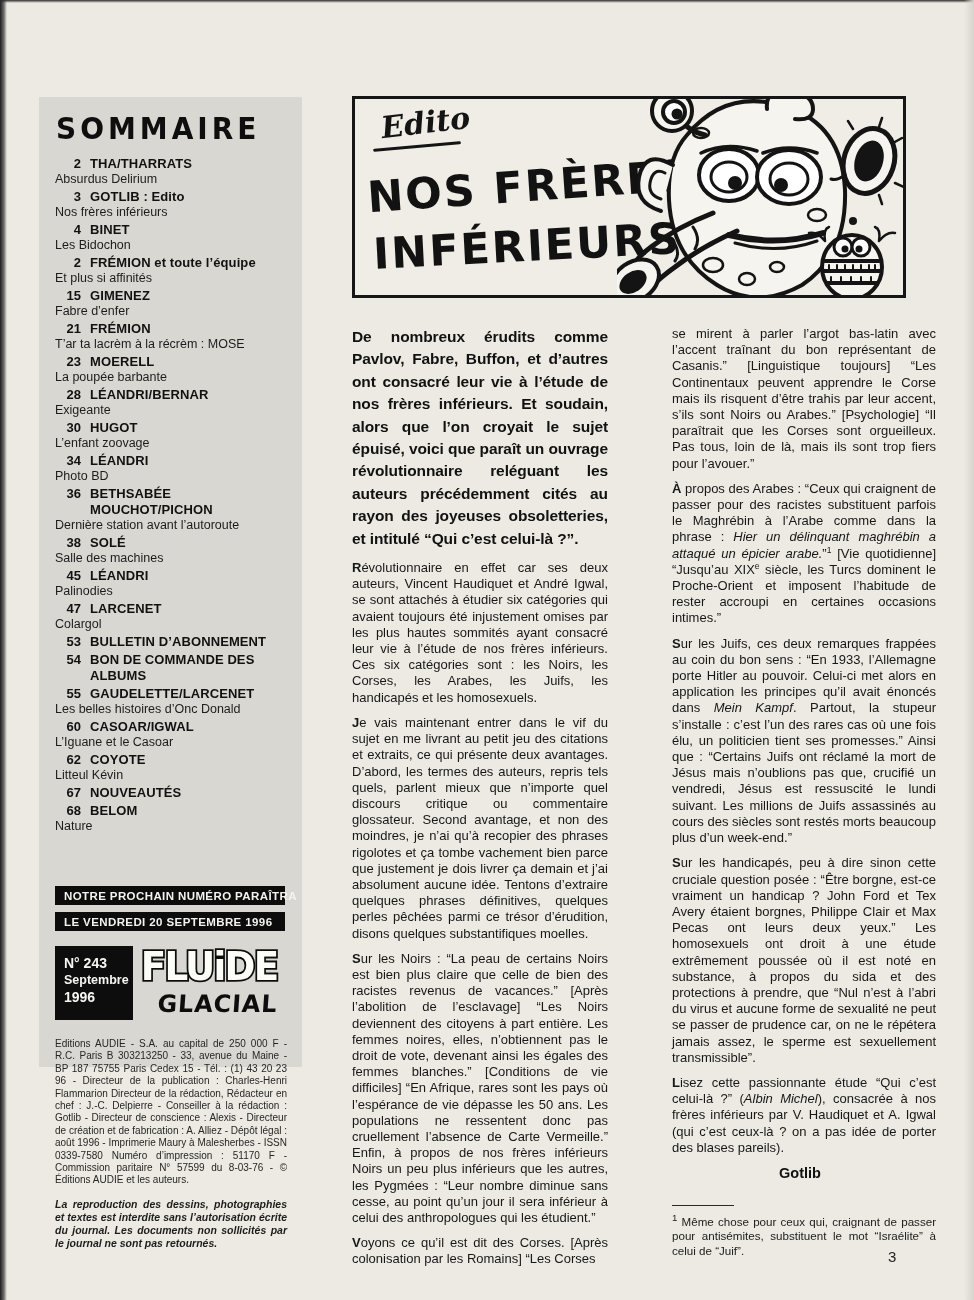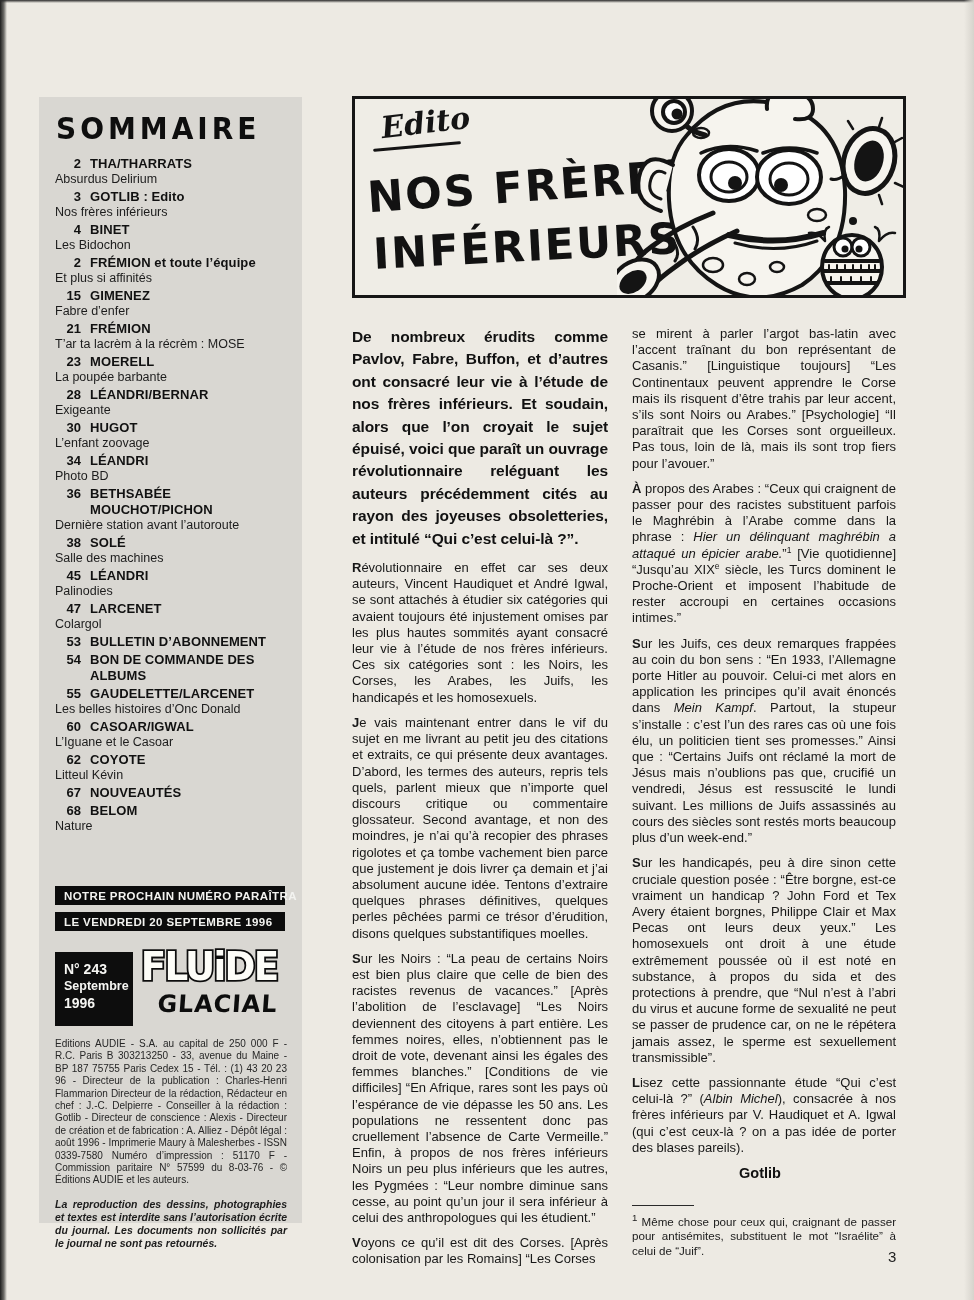--- a/index.html
+++ b/index.html
@@ -6,37 +6,37 @@
   #page{position:relative;width:974px;height:1300px;background:#edeae3;overflow:hidden;
         font-family:"Liberation Sans",sans-serif;color:#1a1a1a;}
   .edge-left{position:absolute;left:0;top:0;width:7px;height:100%;
         background:linear-gradient(90deg,#1e1e1e 0%,#6e6d69 55%,rgba(110,109,105,0) 100%);}
   .edge-top{position:absolute;left:0;top:0;width:100%;height:3px;
         background:linear-gradient(#2c2c2c,rgba(44,44,44,0));}
   .edge-right{position:absolute;right:0;top:0;width:10px;height:100%;
         background:linear-gradient(270deg,#d6d3cc,rgba(214,211,204,0));}
 
   
-  #sidebar{position:absolute;left:39px;top:97px;width:263px;height:1126px;
+  #sidebar{position:absolute;left:39px;top:97px;width:263px;height:970px;
         background:#d9d7d2;box-sizing:border-box;padding:14px 14px 0 16px;}
   .sommaire-title{font-size:28px;font-weight:900;letter-spacing:4px;color:#0e0e0e;
         margin:0 0 12px 1px;transform:scaleY(1.08);transform-origin:left top;
         font-family:"DejaVu Sans","Liberation Sans",sans-serif;}
   .toc{margin-bottom:0;}
   .toc-item{margin-bottom:2px;}
   .toc-line1{display:flex;font-weight:bold;font-size:13px;line-height:16px;color:#111;}
   .toc-num{width:26px;text-align:right;flex:none;}
   .toc-author{margin-left:9px;letter-spacing:0.1px;}
   .toc-sub{font-size:12.5px;line-height:15px;color:#1c1c1c;}
   .toc-sub:empty{display:none;}
   .bar{background:#0c0c0c;color:#f3f3f0;font-weight:bold;font-size:11.5px;
         letter-spacing:0.4px;width:230px;box-sizing:border-box;
         padding:4px 4px 3px 9px;margin:0 0 7px 0;white-space:nowrap;}
   .bar.first{margin-top:52px;}
-  .logo-row{display:flex;margin-top:9px;align-items:flex-end;}
+  .logo-row{display:flex;margin-top:9px;align-items:center;}
   .issue-box{width:78px;height:74px;background:#0d0d0d;color:#f6f6f3;flex:none;
         box-sizing:border-box;padding:9px 4px 0 9px;font-weight:bold;}
   .issue-box div{line-height:17px;font-size:14px;}
   .issue-box .small{font-size:12.5px;}
   .logo-svg{margin-left:6px;margin-top:-6px;}
   .imprint{margin-top:12px;width:232px;font-size:10px;line-height:12.4px;
         text-align:justify;color:#262626;}
   .notice{margin-top:11px;width:232px;font-size:10.5px;line-height:13.2px;
         font-weight:bold;font-style:italic;text-align:justify;color:#1d1d1d;}
 
@@ -49,21 +49,21 @@
         transform:rotate(-5deg);border-radius:2px;}
   .edito-title1{position:absolute;left:12px;top:62px;font-size:43px;letter-spacing:2px;
         transform:rotate(-4deg);color:#121212;font-family:"DejaVu Sans",sans-serif;font-weight:bold;}
   .edito-title2{position:absolute;left:18px;top:122px;font-size:43px;letter-spacing:2px;
         transform:rotate(-3deg);color:#121212;font-family:"DejaVu Sans",sans-serif;font-weight:bold;}
   .cartoon{position:absolute;right:-4px;top:-4px;}
 
   
   .col{position:absolute;top:326px;}
   #col1{left:352px;width:256px;}
-  #col2{left:632px;width:264px;}
+  #col2{left:672px;width:264px;}
   .intro{font-size:15.5px;line-height:22.4px;font-weight:bold;text-align:justify;
         margin:0 0 10px 0;color:#111;letter-spacing:-0.1px;}
   .body-p{font-size:13px;line-height:16.2px;text-align:justify;margin:0 0 9px 0;color:#171717;}
   .lead{font-weight:bold;}
   .body-p sup{font-size:8.5px;line-height:0;}
   .signature{text-align:center;font-weight:bold;font-size:14.5px;margin:2px 8px 0 0;color:#111;}
   .footnote-sep{width:62px;border-top:1.6px solid #2a2a2a;margin:24px 0 5px 0;}
   .footnote{font-size:11.6px;line-height:14.6px;text-align:justify;color:#1b1b1b;}
   .page-num{position:absolute;left:888px;top:1248px;font-size:15px;color:#222;}
 </style>

